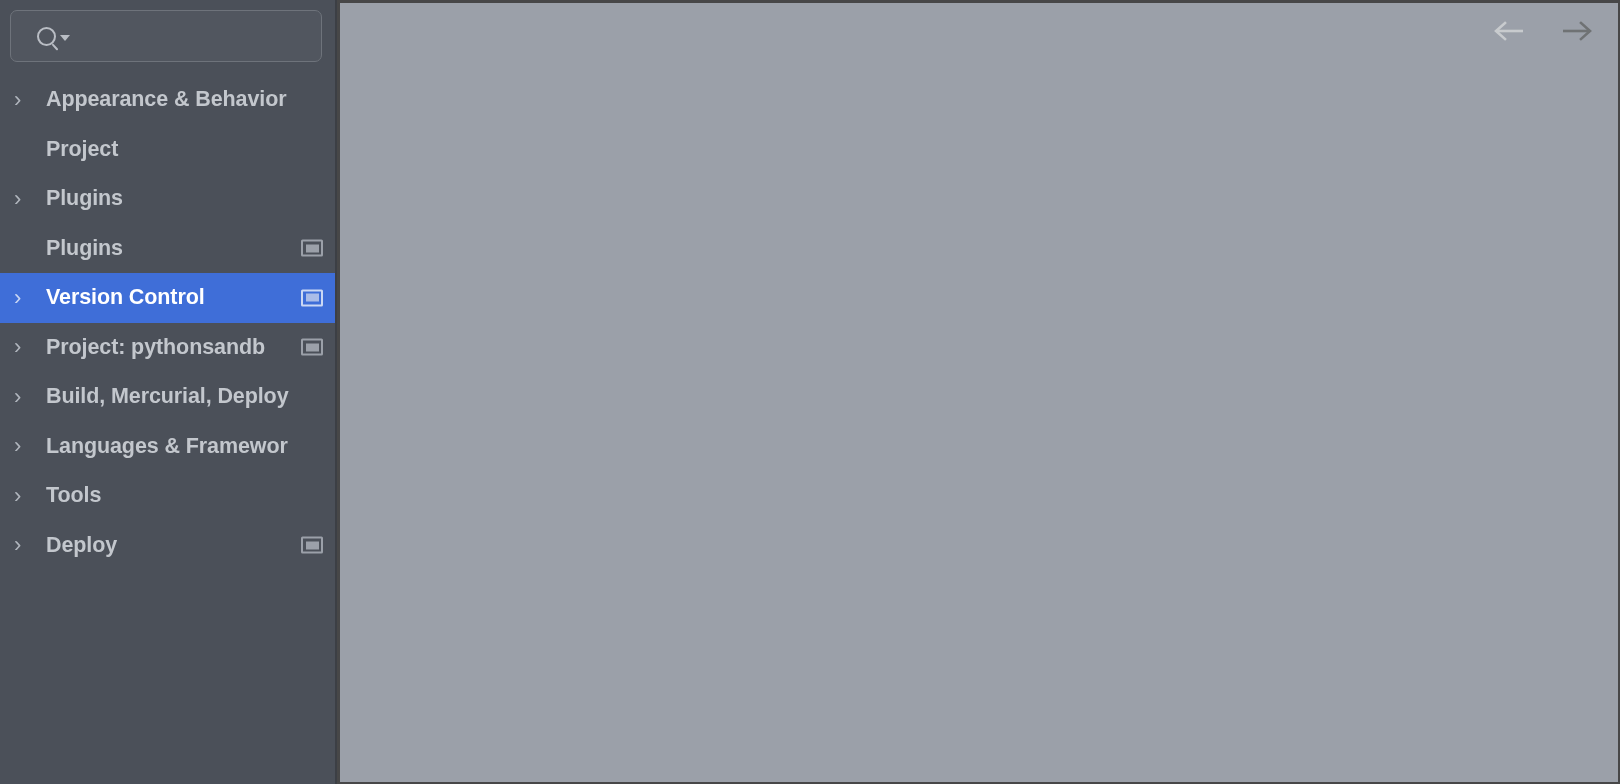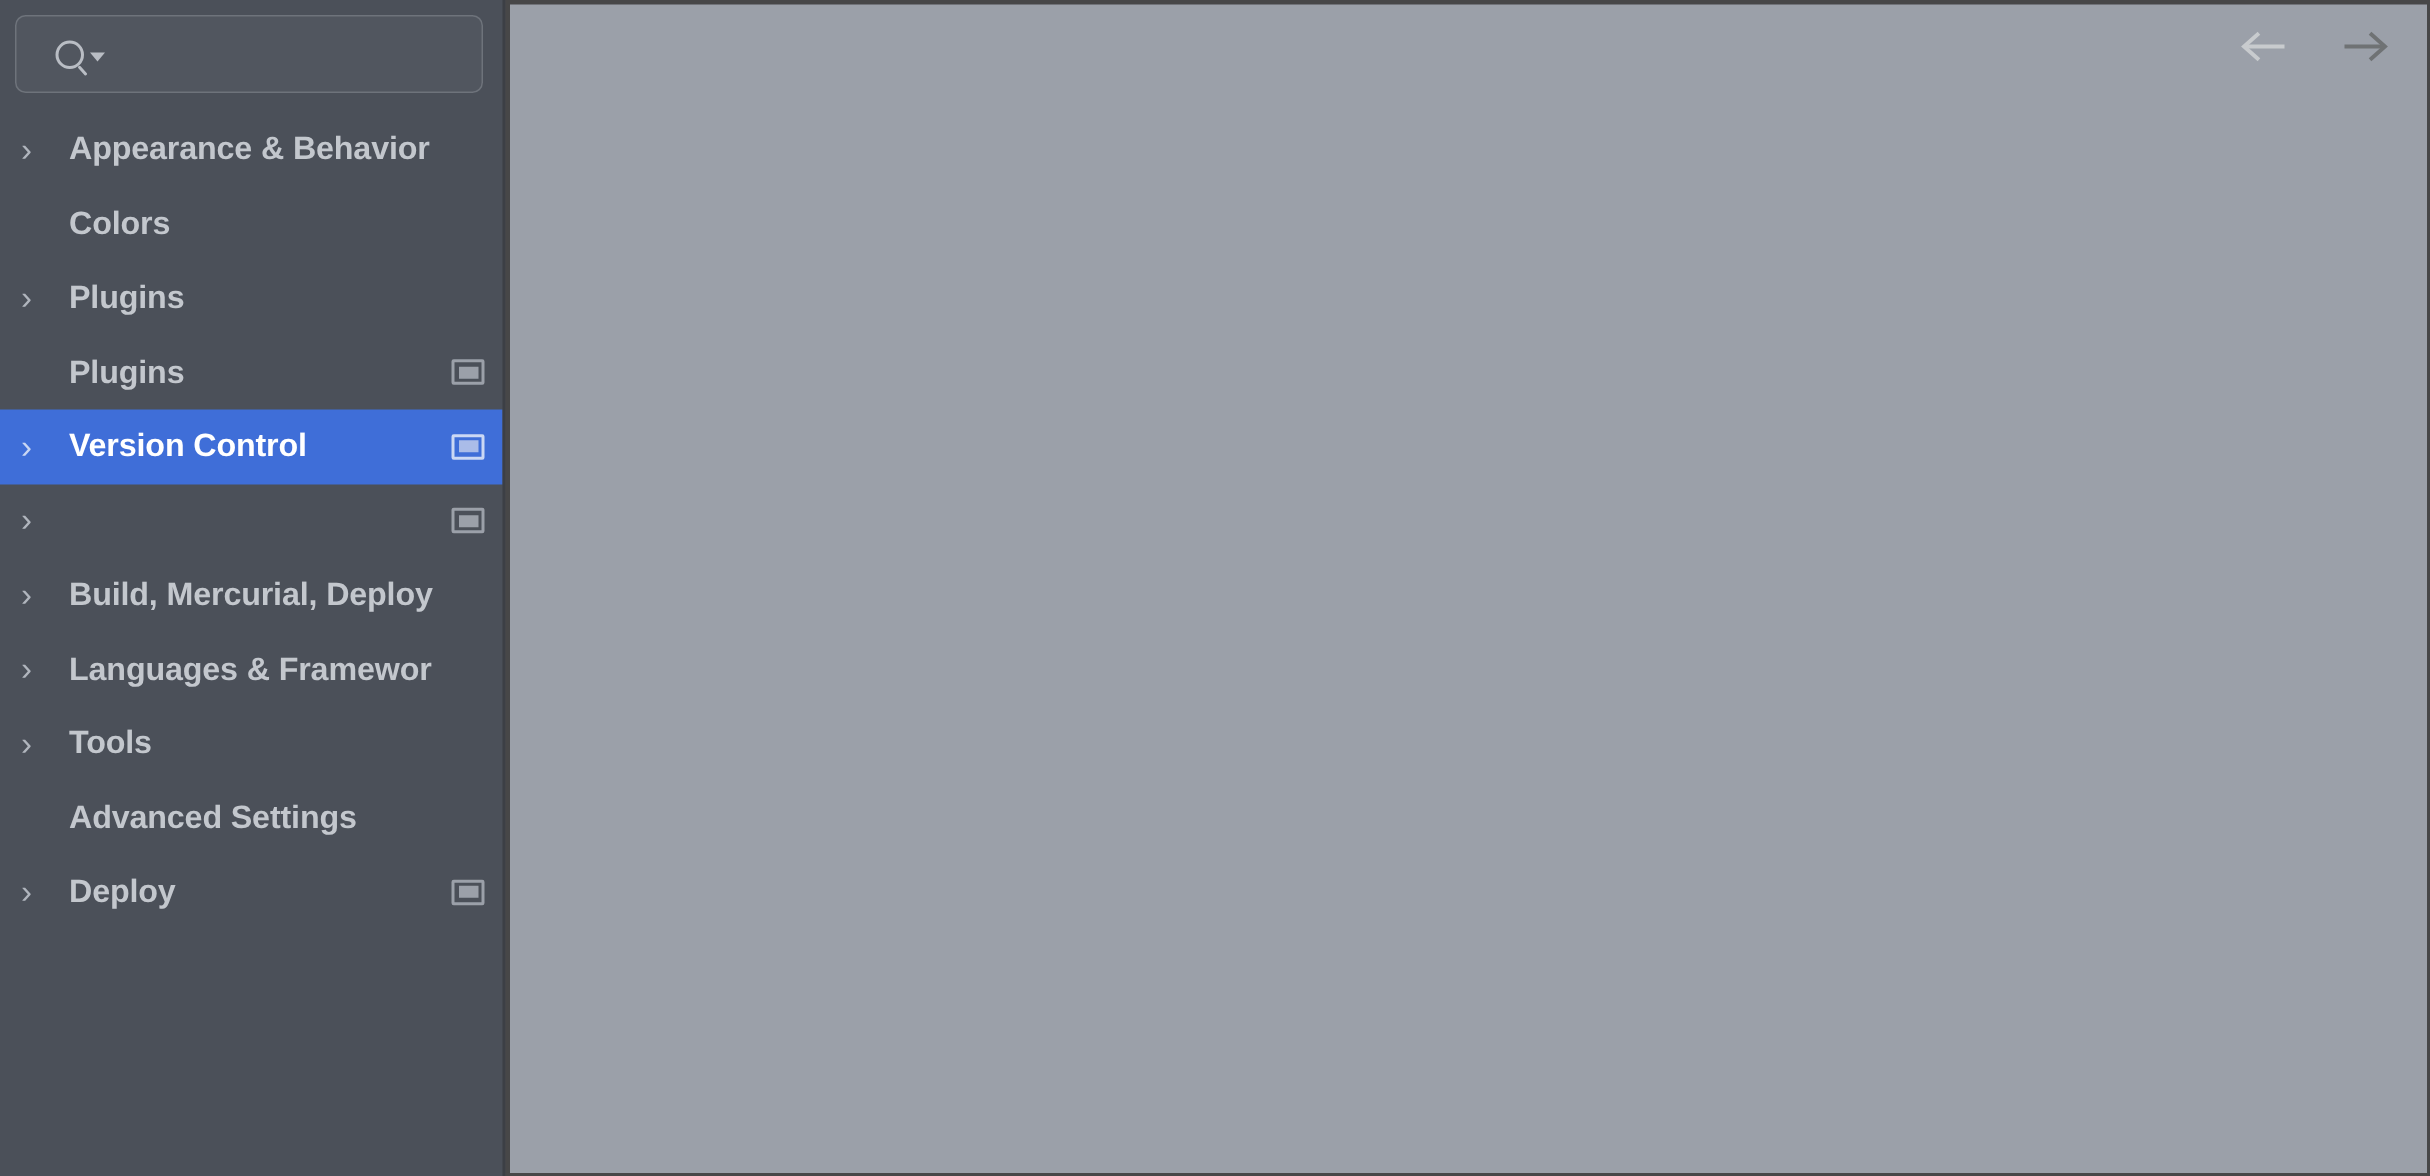--- a/index.html
+++ b/index.html
@@ -259,55 +259,52 @@
       </div>
     </div>
 
     <div class="tree" id="tree">
         <div class="tree-row">
           <span class="chev">›</span>
           <span class="tlabel">Appearance &amp; Behavior</span>
         </div>
         <div class="tree-row">
           <span class="chev empty">›</span>
-          <span class="tlabel">Colors</span>
+          <span class="tlabel">Project</span>
         </div>
         <div class="tree-row">
           <span class="chev">›</span>
           <span class="tlabel">Plugins</span>
         </div>
         <div class="tree-row">
           <span class="chev empty">›</span>
           <span class="tlabel">Plugins</span>
           <span class="badge"></span>
         </div>
         <div class="tree-row selected">
           <span class="chev">›</span>
           <span class="tlabel">Version Control</span>
           <span class="badge"></span>
         </div>
         <div class="tree-row">
           <span class="chev">›</span>
+          <span class="tlabel">Project: pythonsandb</span>
           <span class="badge"></span>
         </div>
         <div class="tree-row">
           <span class="chev">›</span>
           <span class="tlabel">Build, Mercurial, Deploy</span>
         </div>
         <div class="tree-row">
           <span class="chev">›</span>
           <span class="tlabel">Languages &amp; Framewor</span>
         </div>
         <div class="tree-row">
           <span class="chev">›</span>
           <span class="tlabel">Tools</span>
-        </div>
-        <div class="tree-row">
-          <span class="chev empty">›</span>
-          <span class="tlabel">Advanced Settings</span>
         </div>
         <div class="tree-row">
           <span class="chev">›</span>
           <span class="tlabel">Deploy</span>
           <span class="badge"></span>
         </div>
       </div>
   </div>
 
   <div id="main">

